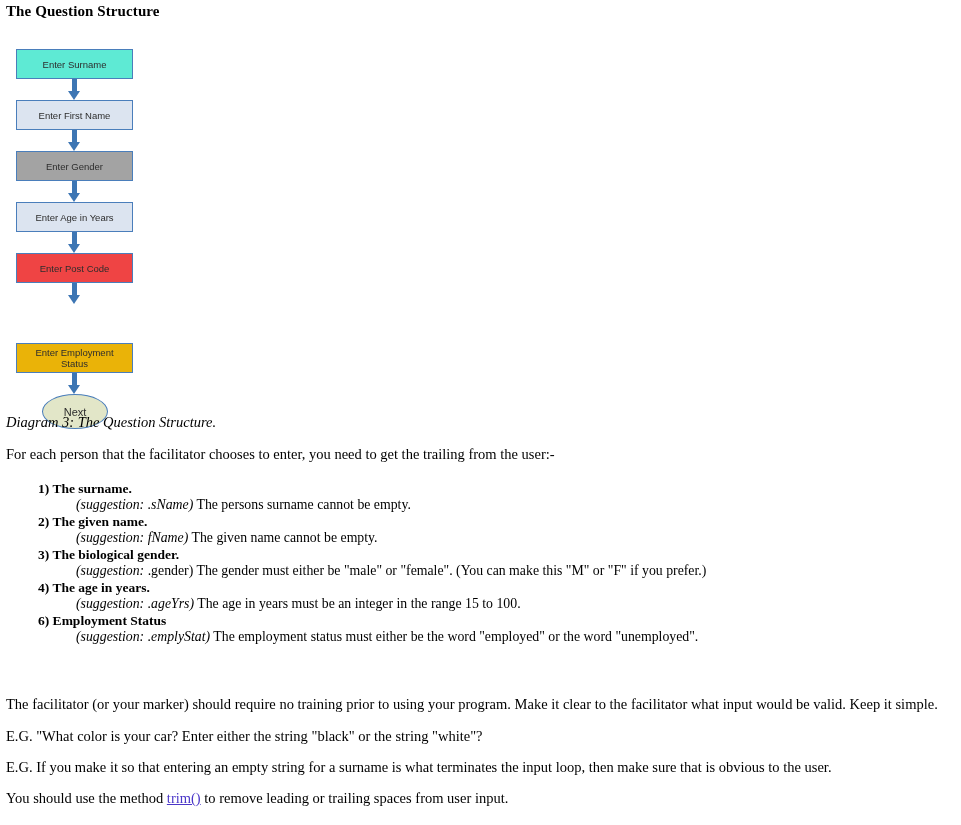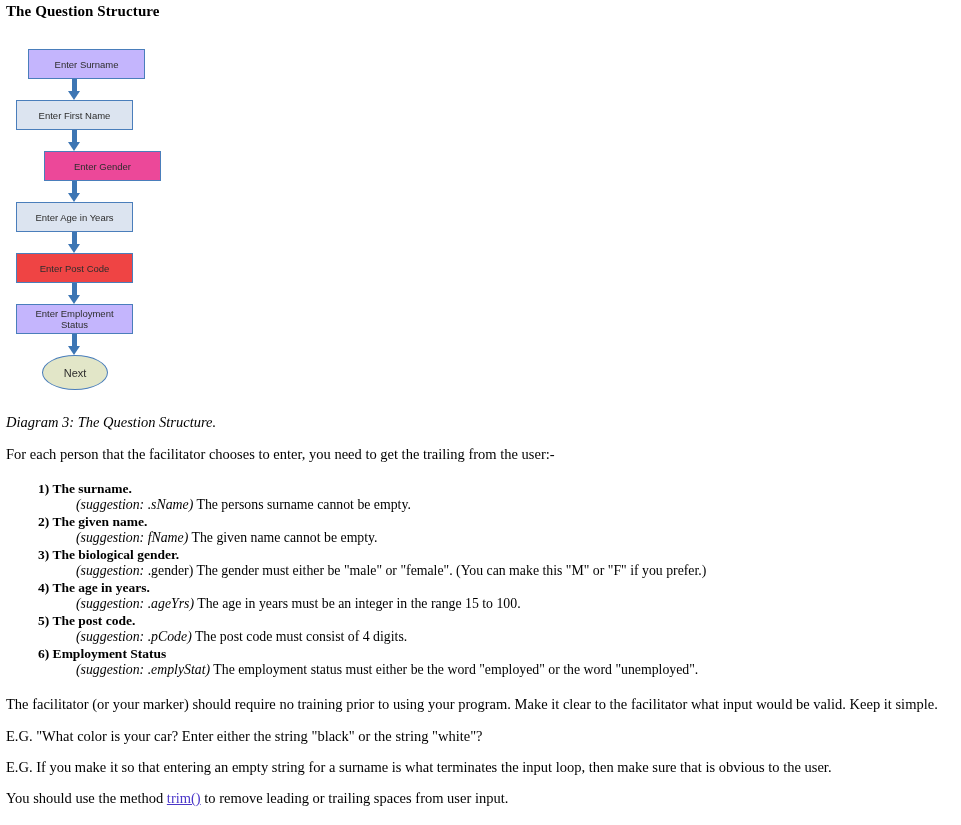--- a/index.html
+++ b/index.html
@@ -155,37 +155,37 @@
 </style>
 </head>
 <body>
 
 <div class="page">
 
   <div class="doc-title">The Question Structure</div>
 
   <div class="flow">
 
-    <div class="flow-node h1" style="background: #c4b5fd; border-color: rgb(74, 126, 187); margin-left: 12px;">
+    <div class="flow-node h1" style="background: #5eead4; border-color: rgb(74, 126, 187);">
       <span>Enter Surname</span>
     </div>
     <div class="flow-arrow">
       <div class="shaft" style="background: rgb(61, 118, 180);"></div>
       <div class="head" style="border-top-color: rgb(61, 118, 180);"></div>
     </div>
 
     <div class="flow-node h1" style="background: rgb(220, 228, 240); border-color: rgb(74, 126, 187);">
       <span>Enter First Name</span>
     </div>
     <div class="flow-arrow">
       <div class="shaft" style="background: rgb(61, 118, 180);"></div>
       <div class="head" style="border-top-color: rgb(61, 118, 180);"></div>
     </div>
 
-    <div class="flow-node h1" style="background: #ec4899; border-color: rgb(74, 126, 187); margin-left: 28px;">
+    <div class="flow-node h1" style="background: #a3a3a3; border-color: rgb(74, 126, 187);">
       <span>Enter Gender</span>
     </div>
     <div class="flow-arrow">
       <div class="shaft" style="background: rgb(61, 118, 180);"></div>
       <div class="head" style="border-top-color: rgb(61, 118, 180);"></div>
     </div>
 
     <div class="flow-node h1" style="background: rgb(220, 228, 240); border-color: rgb(74, 126, 187);">
       <span>Enter Age in Years</span>
     </div>
@@ -195,21 +195,21 @@
     </div>
 
     <div class="flow-node h1" style="background: #ef4444; border-color: rgb(74, 126, 187);">
       <span>Enter Post Code</span>
     </div>
     <div class="flow-arrow">
       <div class="shaft" style="background: rgb(61, 118, 180);"></div>
       <div class="head" style="border-top-color: rgb(61, 118, 180);"></div>
     </div>
 
-    <div class="flow-node h2" style="background: #c4b5fd; border-color: rgb(74, 126, 187);">
+    <div class="flow-node h2" style="background: #eab308; border-color: rgb(74, 126, 187); margin-top: 39px;">
       <span>
         <span>Enter Employment</span><br>
         <span>Status</span>
       </span>
     </div>
     <div class="flow-arrow">
       <div class="shaft" style="background: rgb(61, 118, 180);"></div>
       <div class="head" style="border-top-color: rgb(61, 118, 180);"></div>
     </div>
 
@@ -238,24 +238,20 @@
     <div class="req-item">
       <div class="req-head">3) The biological gender.</div>
       <div class="req-sugg"><span class="sugg-tag">(suggestion:</span><span> .gender) The gender must either be "male" or "female". (You can make this "M" or "F" if you prefer.)</span></div>
     </div>
 
     <div class="req-item">
       <div class="req-head">4) The age in years.</div>
       <div class="req-sugg"><span class="sugg-tag">(suggestion: .ageYrs)</span><span> The age in years must be an integer in the range 15 to 100.</span></div>
     </div>
 
-    <div class="req-item">
-      <div class="req-head">5) The post code.</div>
-      <div class="req-sugg"><span class="sugg-tag">(suggestion: .pCode)</span><span> The post code must consist of 4 digits.</span></div>
-    </div>
 
     <div class="req-item">
       <div class="req-head">6) Employment Status</div>
       <div class="req-sugg"><span class="sugg-tag">(suggestion: .emplyStat)</span><span> The employment status must either be the word "employed" or the word "unemployed".</span></div>
     </div>
 
   </div>
 
   <div class="para p-fac">The facilitator (or your marker) should require no training prior to using your program. Make it clear to the facilitator what input would be valid. Keep it simple.</div>
 

